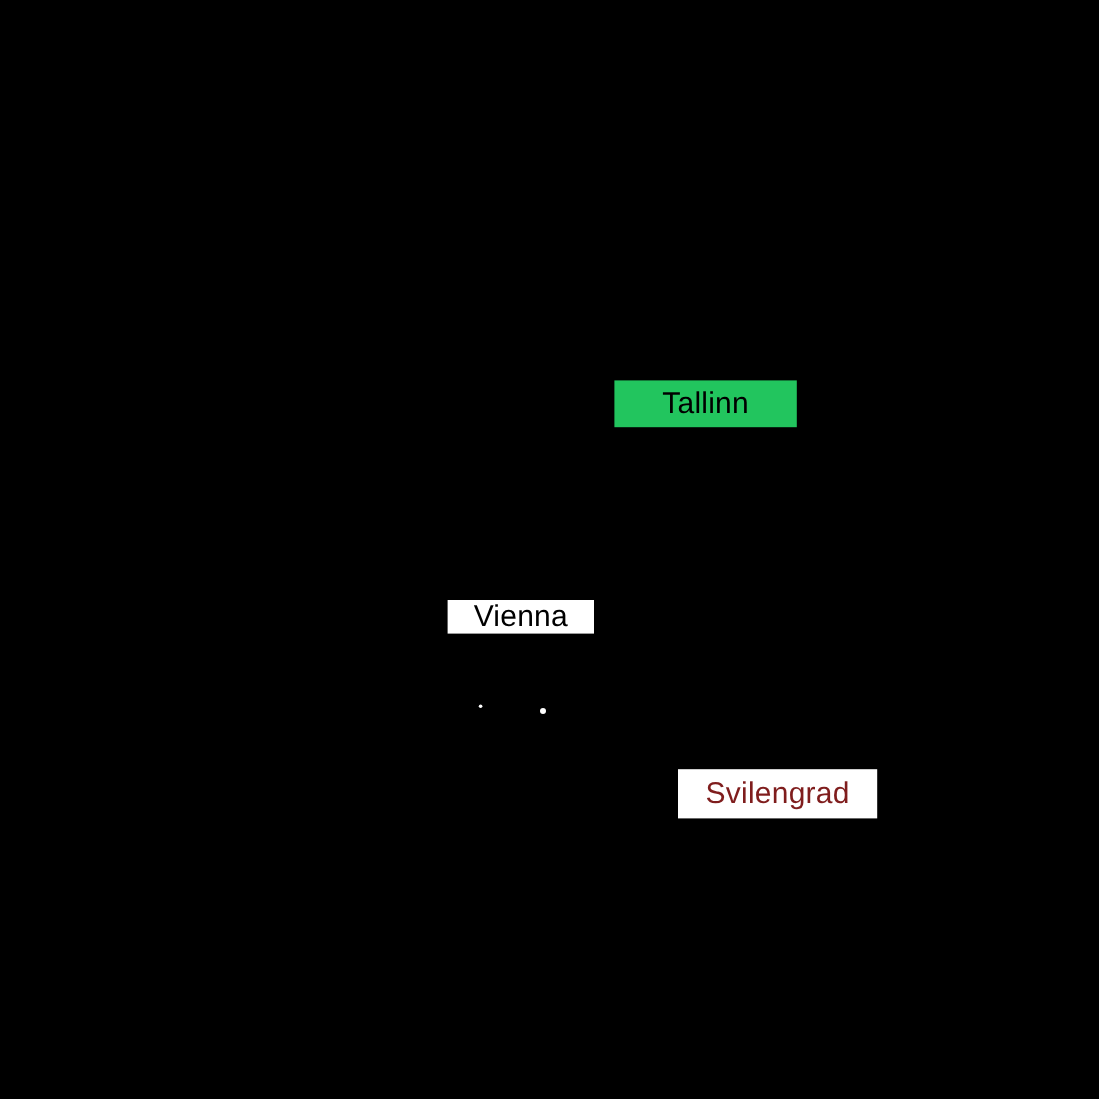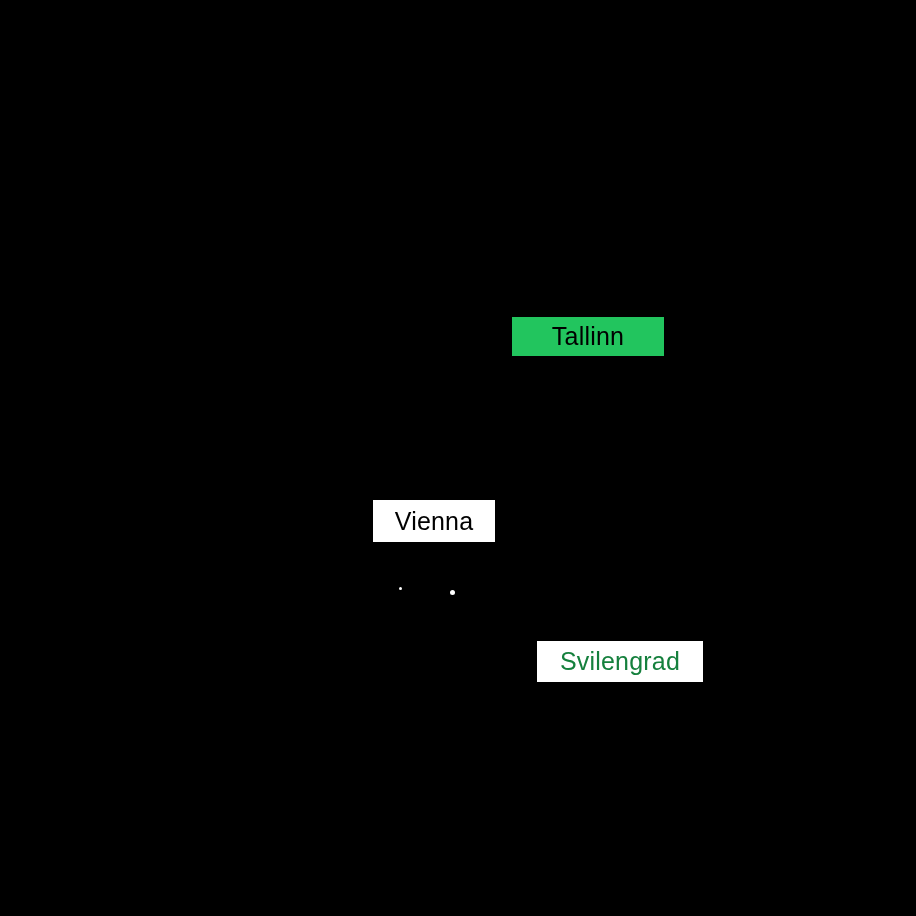--- a/index.html
+++ b/index.html
@@ -38,17 +38,17 @@
     background: #ffffff;
     border-radius: 50%;
     cursor: pointer;
   }
 </style>
 </head>
 <body>
 
 <div class="map-canvas" id="map" style="background: rgb(0, 0, 0);">
     <div class="city-label" style="left: 512px; top: 317px; width: 152px; height: 39px; background: #22c55e; color: rgb(0, 0, 0);">Tallinn</div>
-    <div class="city-label" style="left: 373px; top: 500px; width: 122px; height: 42px; background: rgb(255, 255, 255); color: rgb(0, 0, 0);">Vienna</div>
-    <div class="city-label" style="left: 537px; top: 641px; width: 166px; height: 41px; background: rgb(255, 255, 255); color: #15803d;">Svilengrad</div>
+    <div class="city-label" style="left: 373px; top: 500px; width: 122px; height: 28px; background: rgb(255, 255, 255); color: rgb(0, 0, 0);">Vienna</div>
+    <div class="city-label" style="left: 565px; top: 641px; width: 166px; height: 41px; background: rgb(255, 255, 255); color: #7f1d1d;">Svilengrad</div>
     <div class="city-marker" style="left: 399px; top: 587px; width: 3px; height: 3px;"></div>
     <div class="city-marker" style="left: 450px; top: 590px; width: 5px; height: 5px;"></div>
   </div>
 
 </body></html>

